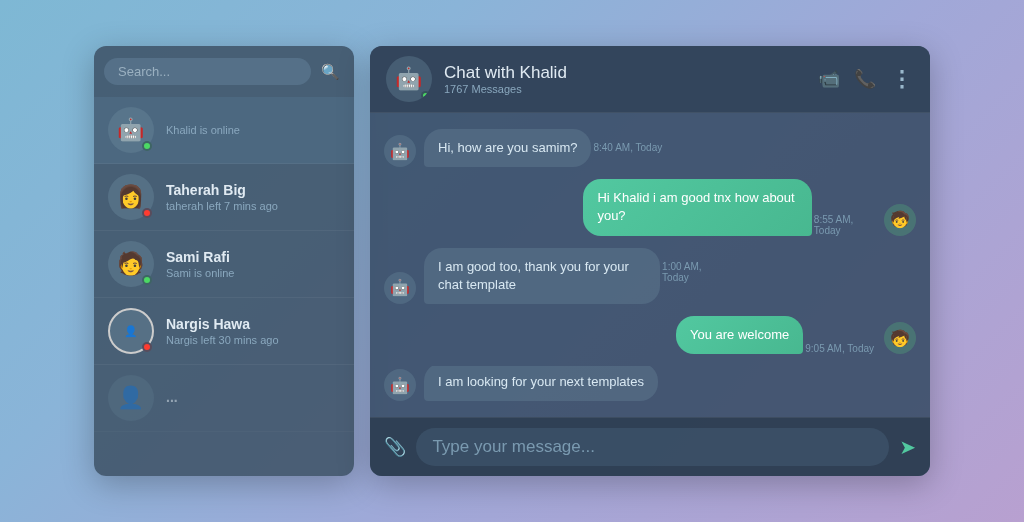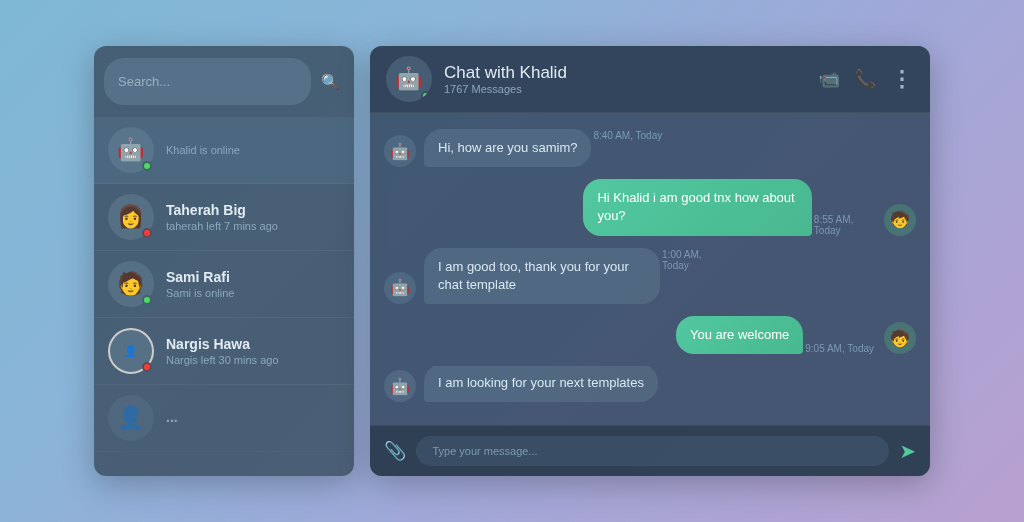--- a/index.html
+++ b/index.html
@@ -34,21 +34,21 @@
       padding: 12px 10px;
       display: flex;
       align-items: center;
       gap: 6px;
     }
     .search-input {
       flex: 1;
       background: rgba(100, 130, 155, 0.5);
       border: none;
       border-radius: 20px;
-      padding: 16px 14px;
+      padding: 6px 14px;
       color: #737373;
       font-size: 13px;
       outline: none;
     }
     .search-input::placeholder { color: #9ab0c0; }
     .search-icon-btn {
       background: none;
       border: none;
       color: #9ab0c0;
       cursor: pointer;
@@ -227,41 +227,41 @@
       border-bottom-left-radius: 4px;
     }
     .sent .msg-bubble {
       background: linear-gradient(135deg, #52c8a0, #48b890);
       color: #fff;
       border-bottom-right-radius: 4px;
     }
     .msg-time {
       font-size: 10px;
       color: #7a9ab0;
-      margin-top: 1px;
+      margin-top: 13px;
       padding: 0 2px;
     }
 
     .chat-input-area {
       display: flex;
       align-items: center;
       padding: 10px 14px;
       background: rgba(45, 62, 82, 0.9);
       gap: 10px;
       border-top: 1px solid rgba(255,255,255,0.07);
     }
     .attach-icon { color: #7a9ab0; font-size: 18px; cursor: pointer; }
     .message-input {
       flex: 1;
       background: rgba(65, 88, 112, 0.6);
       border: none;
       border-radius: 20px;
       padding: 9px 16px;
       color: #c8dae8;
-      font-size: 11px;
+      font-size: 17px;
       outline: none;
     }
     .message-input::placeholder { color: #7a9ab0; }
     .send-btn {
       background: none;
       border: none;
       color: #52c8a0;
       font-size: 20px;
       cursor: pointer;
       transform: rotate(0deg);

